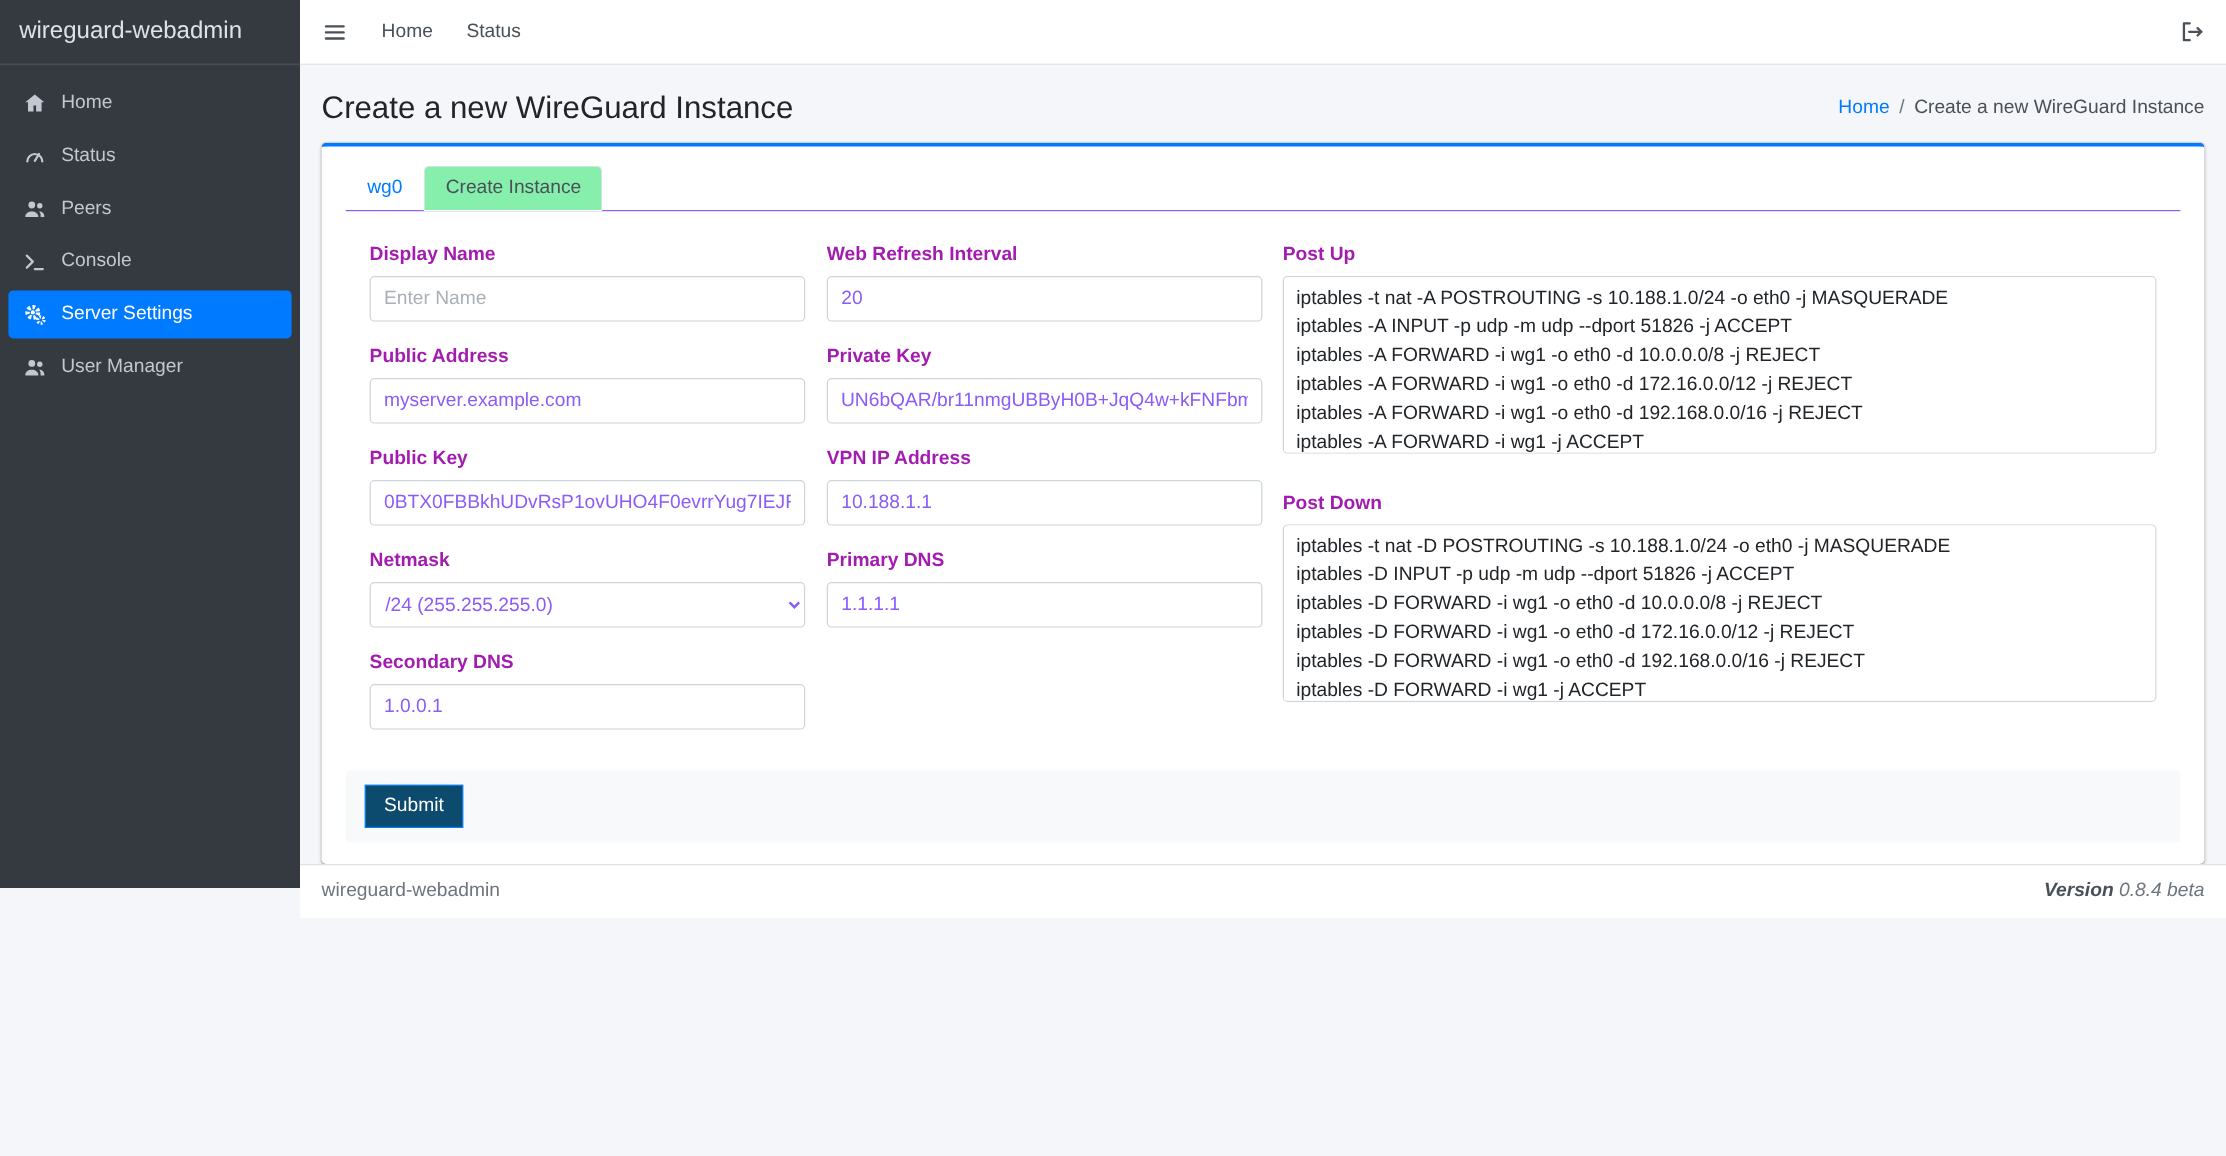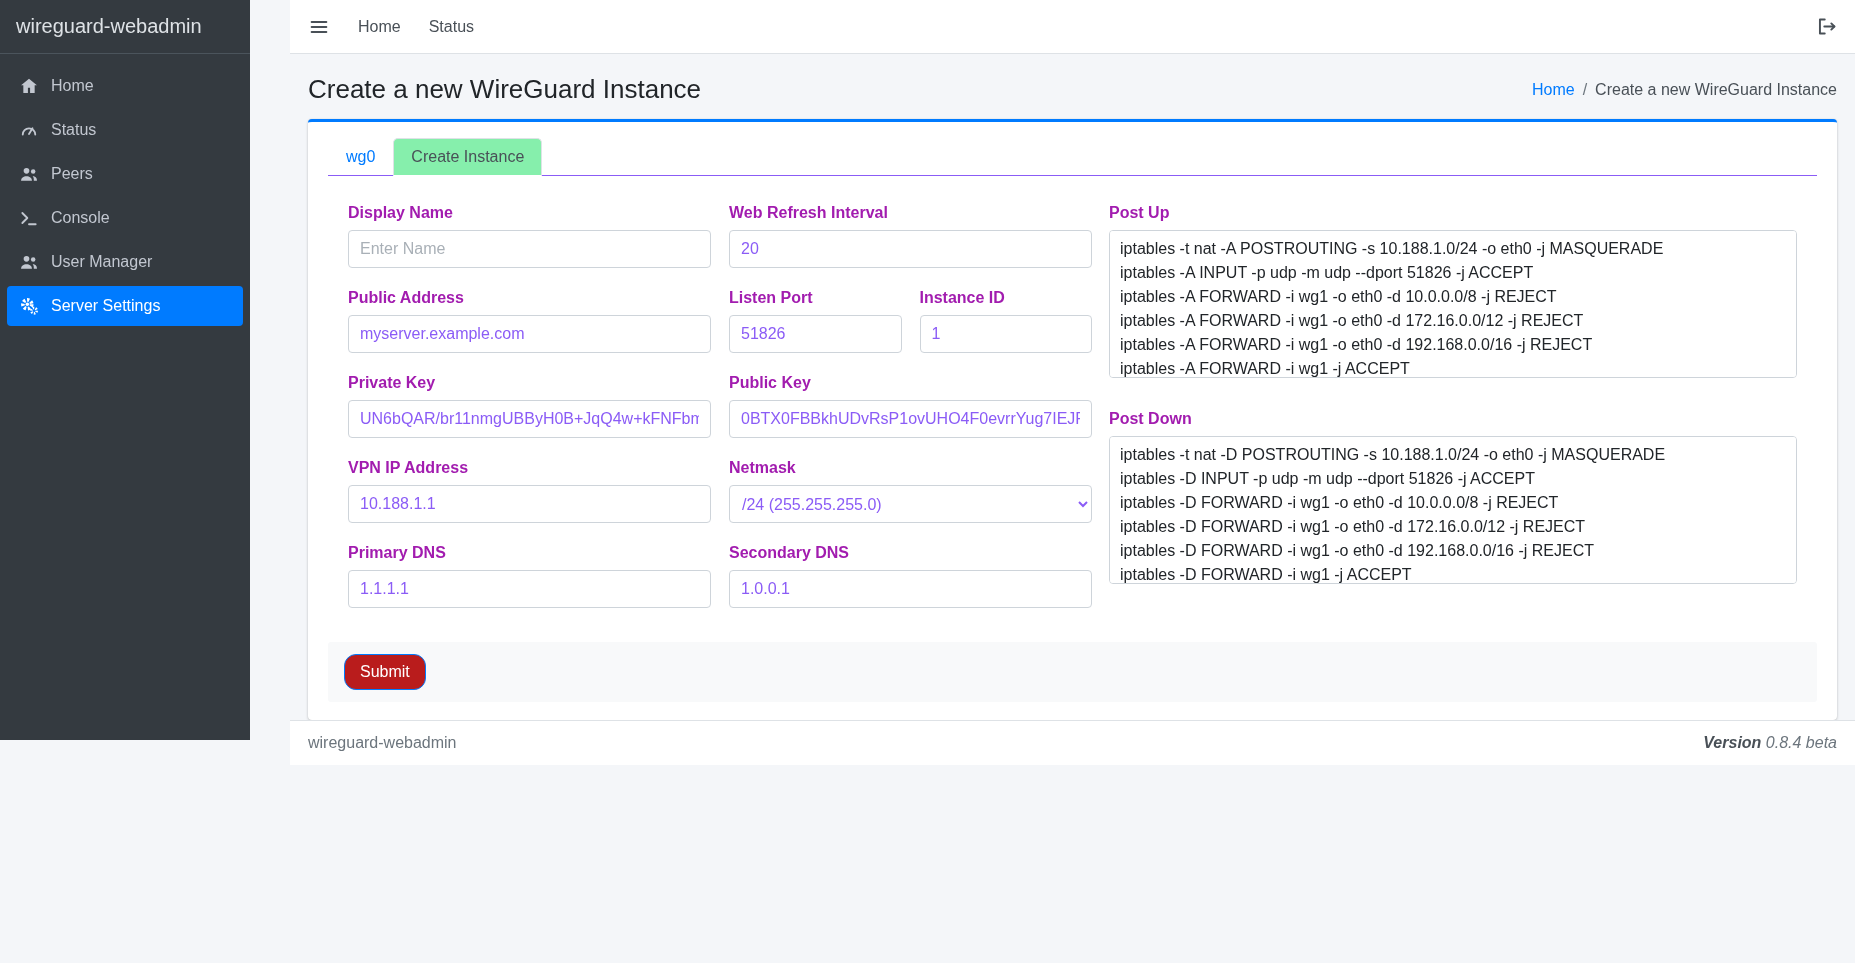--- a/index.html
+++ b/index.html
@@ -1,21 +1,21 @@
 <!DOCTYPE html>
 <html><head>
 <meta charset="utf-8">
 <style>
   * { margin:0; padding:0; box-sizing:border-box; }
   html,body { width:1855px; height:963px; }
   body {
     font-family:"Liberation Sans","DejaVu Sans",sans-serif;
     font-size:16px; color:#212529; background:#f4f6f9; overflow:hidden;
   }
-  .app { display:flex; width:1855px; height:740px;gap:40px; }
+  .app { display:flex; width:1855px; height:740px; }
 
   
   .sidebar { width:250px; background:#343a40; flex-shrink:0; display:flex; flex-direction:column; }
   .brand {
     height:54px; display:flex; align-items:center; padding:0 16px;
     border-bottom:1px solid #4b545c; color:#dee2e6; font-size:20px; white-space:nowrap; cursor:pointer;
   }
   .nav-sidebar { padding:12px 7px; display:flex; flex-direction:column; gap:4px; }
   .nav-item {
     display:flex; align-items:center; color:#c2c7d0; padding:10px 10px;
@@ -87,21 +87,21 @@
   textarea::-webkit-scrollbar-thumb { background:#c1c1c1; border:3px solid #fafafa; border-radius:8px; }
   textarea::-webkit-scrollbar-button { height:13px; background:#f1f1f1; }
   .post-group + .post-group { margin-top:28px; }
 
   select.form-control { padding:0 8px; }
 
   .submit-strip {
     margin-top:34px; background:#f8f9fa; border-radius:3px; padding:12px 16px;
   }
   .btn-primary {
-    background:#b91c1c; color:#fff; border:1px solid #007bff; border-radius:12px;
+    background:#0c4a6e; color:#fff; border:1px solid #007bff; border-radius:0;
     font-size:16px; padding:8px 15px; cursor:pointer;
     font-family:"Liberation Sans","DejaVu Sans",sans-serif;
   }
 
   
   .page-footer {
     background:#fff; border-top:1px solid #dee2e6; padding:13px 18px;
     display:flex; justify-content:space-between; align-items:center; flex-shrink:0;
   }
   .footer-left { color:#6c757d; }
@@ -148,42 +148,42 @@
       </div>
       <div class="nav-item">
         <span class="nav-icon">
           <svg class="icon stroke" viewBox="0 0 24 24">
               <path d="M4 6l6 6-6 6"></path>
               <path d="M12 19.5h8"></path>
             </svg>
         </span>
         <span>Console</span>
       </div>
-      <div class="nav-item">
-        <span class="nav-icon">
-          <svg class="icon" viewBox="0 0 24 24">
-              <circle cx="9" cy="8.2" r="3.4"></circle>
-              <path d="M2.5 19.8c0-3.2 2.9-5.2 6.5-5.2s6.5 2 6.5 5.2v.4h-13z"></path>
-              <circle cx="17" cy="9" r="2.7"></circle>
-              <path d="M16.4 14.4c3 .3 5.1 2.1 5.1 4.7v1.1h-3.7a7 7 0 0 0-1.4-5.8z"></path>
-            </svg>
-        </span>
-        <span>User Manager</span>
-      </div>
       <div class="nav-item active">
         <span class="nav-icon">
           <svg class="icon" viewBox="0 0 24 24">
               <g fill="none" stroke="currentColor">
                 <circle cx="10" cy="10" r="5.3" stroke-width="4.4" stroke-dasharray="2.7 2.1"></circle>
                 <circle cx="18" cy="17.6" r="3.2" stroke-width="3.2" stroke-dasharray="1.8 1.5"></circle>
               </g>
               <circle cx="10" cy="10" r="2.1"></circle>
             </svg>
         </span>
         <span>Server Settings</span>
+      </div>
+      <div class="nav-item">
+        <span class="nav-icon">
+          <svg class="icon" viewBox="0 0 24 24">
+              <circle cx="9" cy="8.2" r="3.4"></circle>
+              <path d="M2.5 19.8c0-3.2 2.9-5.2 6.5-5.2s6.5 2 6.5 5.2v.4h-13z"></path>
+              <circle cx="17" cy="9" r="2.7"></circle>
+              <path d="M16.4 14.4c3 .3 5.1 2.1 5.1 4.7v1.1h-3.7a7 7 0 0 0-1.4-5.8z"></path>
+            </svg>
+        </span>
+        <span>User Manager</span>
       </div>
     </nav>
   </aside>
 
   <div class="main">
 
     <header class="topnav">
       <span class="hamburger">
         <svg class="icon stroke" viewBox="0 0 24 24" style="width:22px;height:22px;">
             <path d="M4 6.5h16M4 12h16M4 17.5h16"></path>
@@ -229,30 +229,20 @@
             <div class="form-group">
               <label>Web Refresh Interval</label>
               <input class="form-control" type="text" value="20" style="">
             </div>
 
             <div class="form-group">
               <label>Public Address</label>
               <input class="form-control" type="text" value="myserver.example.com" style="">
             </div>
 
-            <div class="split">
-              <div class="form-group">
-                <label>Listen Port</label>
-                <input class="form-control" type="text" value="51826" style="">
-              </div>
-              <div class="form-group">
-                <label>Instance ID</label>
-                <input class="form-control" type="text" value="1" style="">
-              </div>
-            </div>
 
             <div class="form-group">
               <label>Private Key</label>
               <input class="form-control" type="text" value="UN6bQAR/br11nmgUBByH0B+JqQ4w+kFNFbmC8R" style="">
             </div>
 
             <div class="form-group">
               <label>Public Key</label>
               <input class="form-control" type="text" value="0BTX0FBBkhUDvRsP1ovUHO4F0evrrYug7IEJRyA3sr" style="">
             </div>

